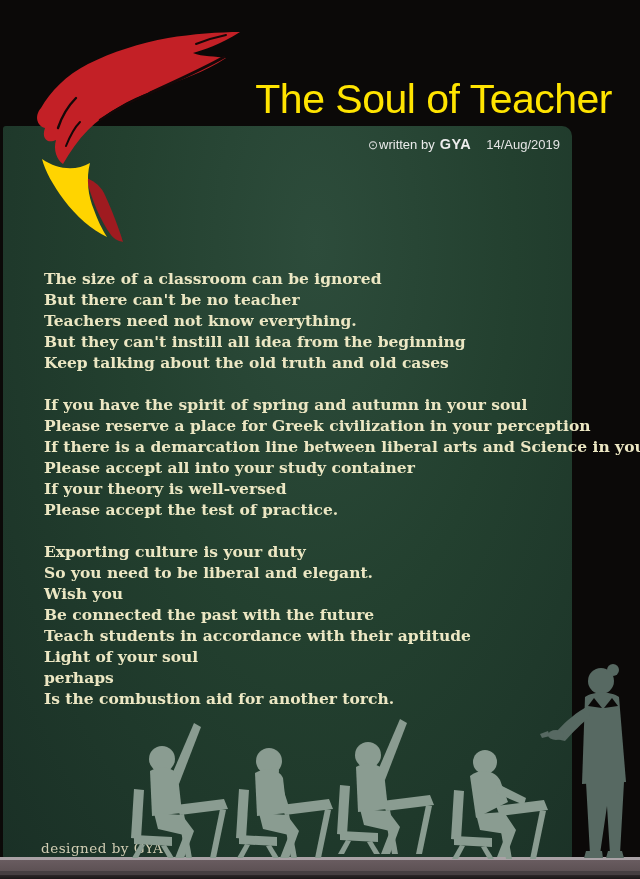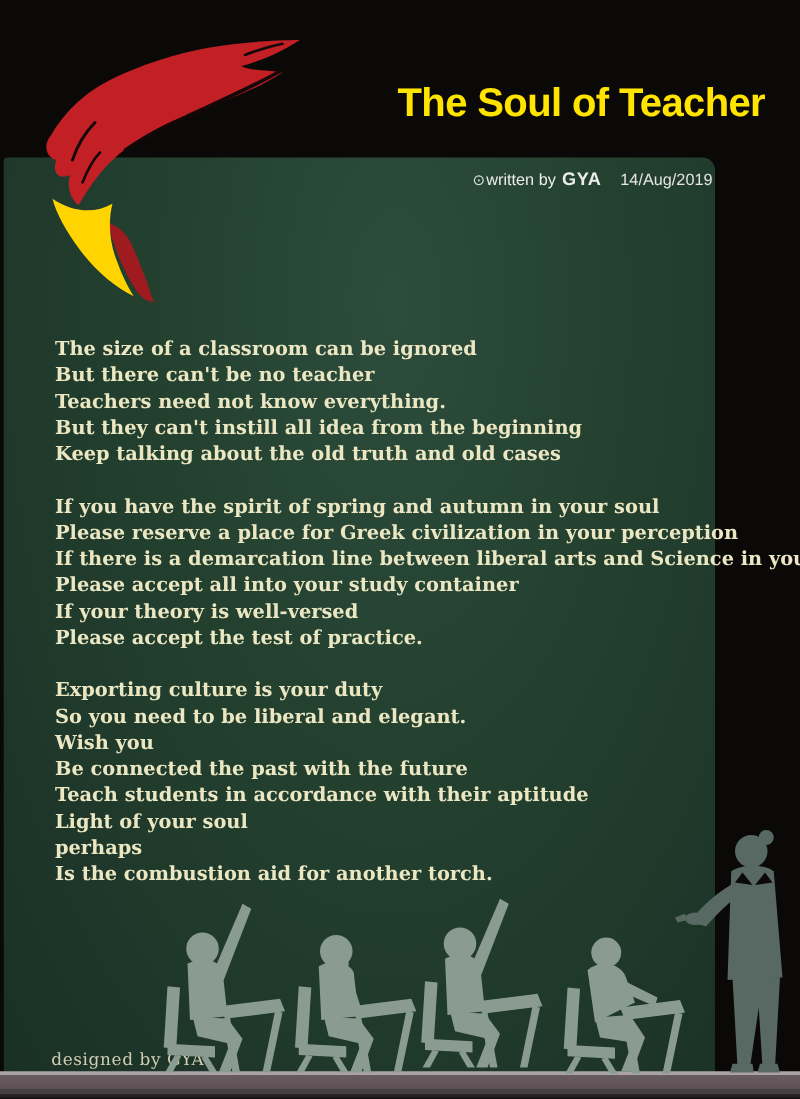--- a/index.html
+++ b/index.html
@@ -8,27 +8,27 @@
     background:#0b0908;
     font-family:"Liberation Sans", sans-serif;
   }
   
   .chalkboard{
     position:absolute;left:3px;top:126px;width:569px;height:732px;
     background:radial-gradient(ellipse at 55% 16%, #2d4c3b 0%, #23402f 45%, #1a3026 100%);
     border-radius:3px 10px 2px 2px;
   }
   .title{
-    position:absolute;top:64px;right:28px;margin:0;
-    font-size:32px;font-weight:bold;letter-spacing:-0.5px;
+    position:absolute;top:76px;right:28px;margin:0;
+    font-size:41px;font-weight:normal;letter-spacing:-0.5px;
     color:#ffe400;white-space:nowrap;z-index:6;
     font-family:"Liberation Sans", sans-serif;
   }
   .byline{
-    position:absolute;top:136px;right:70px;z-index:6;
+    position:absolute;top:136px;right:80px;z-index:6;
     color:#ececec;font-size:13px;white-space:nowrap;
   }
   .byline .bullet{font-size:12px;opacity:.9;margin-right:1px;}
   .byline .author{font-weight:bold;font-size:14.5px;margin-left:5px;letter-spacing:.5px;}
   .byline .date{margin-left:15px;font-size:13px;color:#e4e4e4;}
   .poem{
     position:absolute;left:44px;top:268px;z-index:5;
     font-family:"DejaVu Serif","Liberation Serif",serif;
     font-weight:bold;color:#ece7c3;font-size:15.5px;
   }

